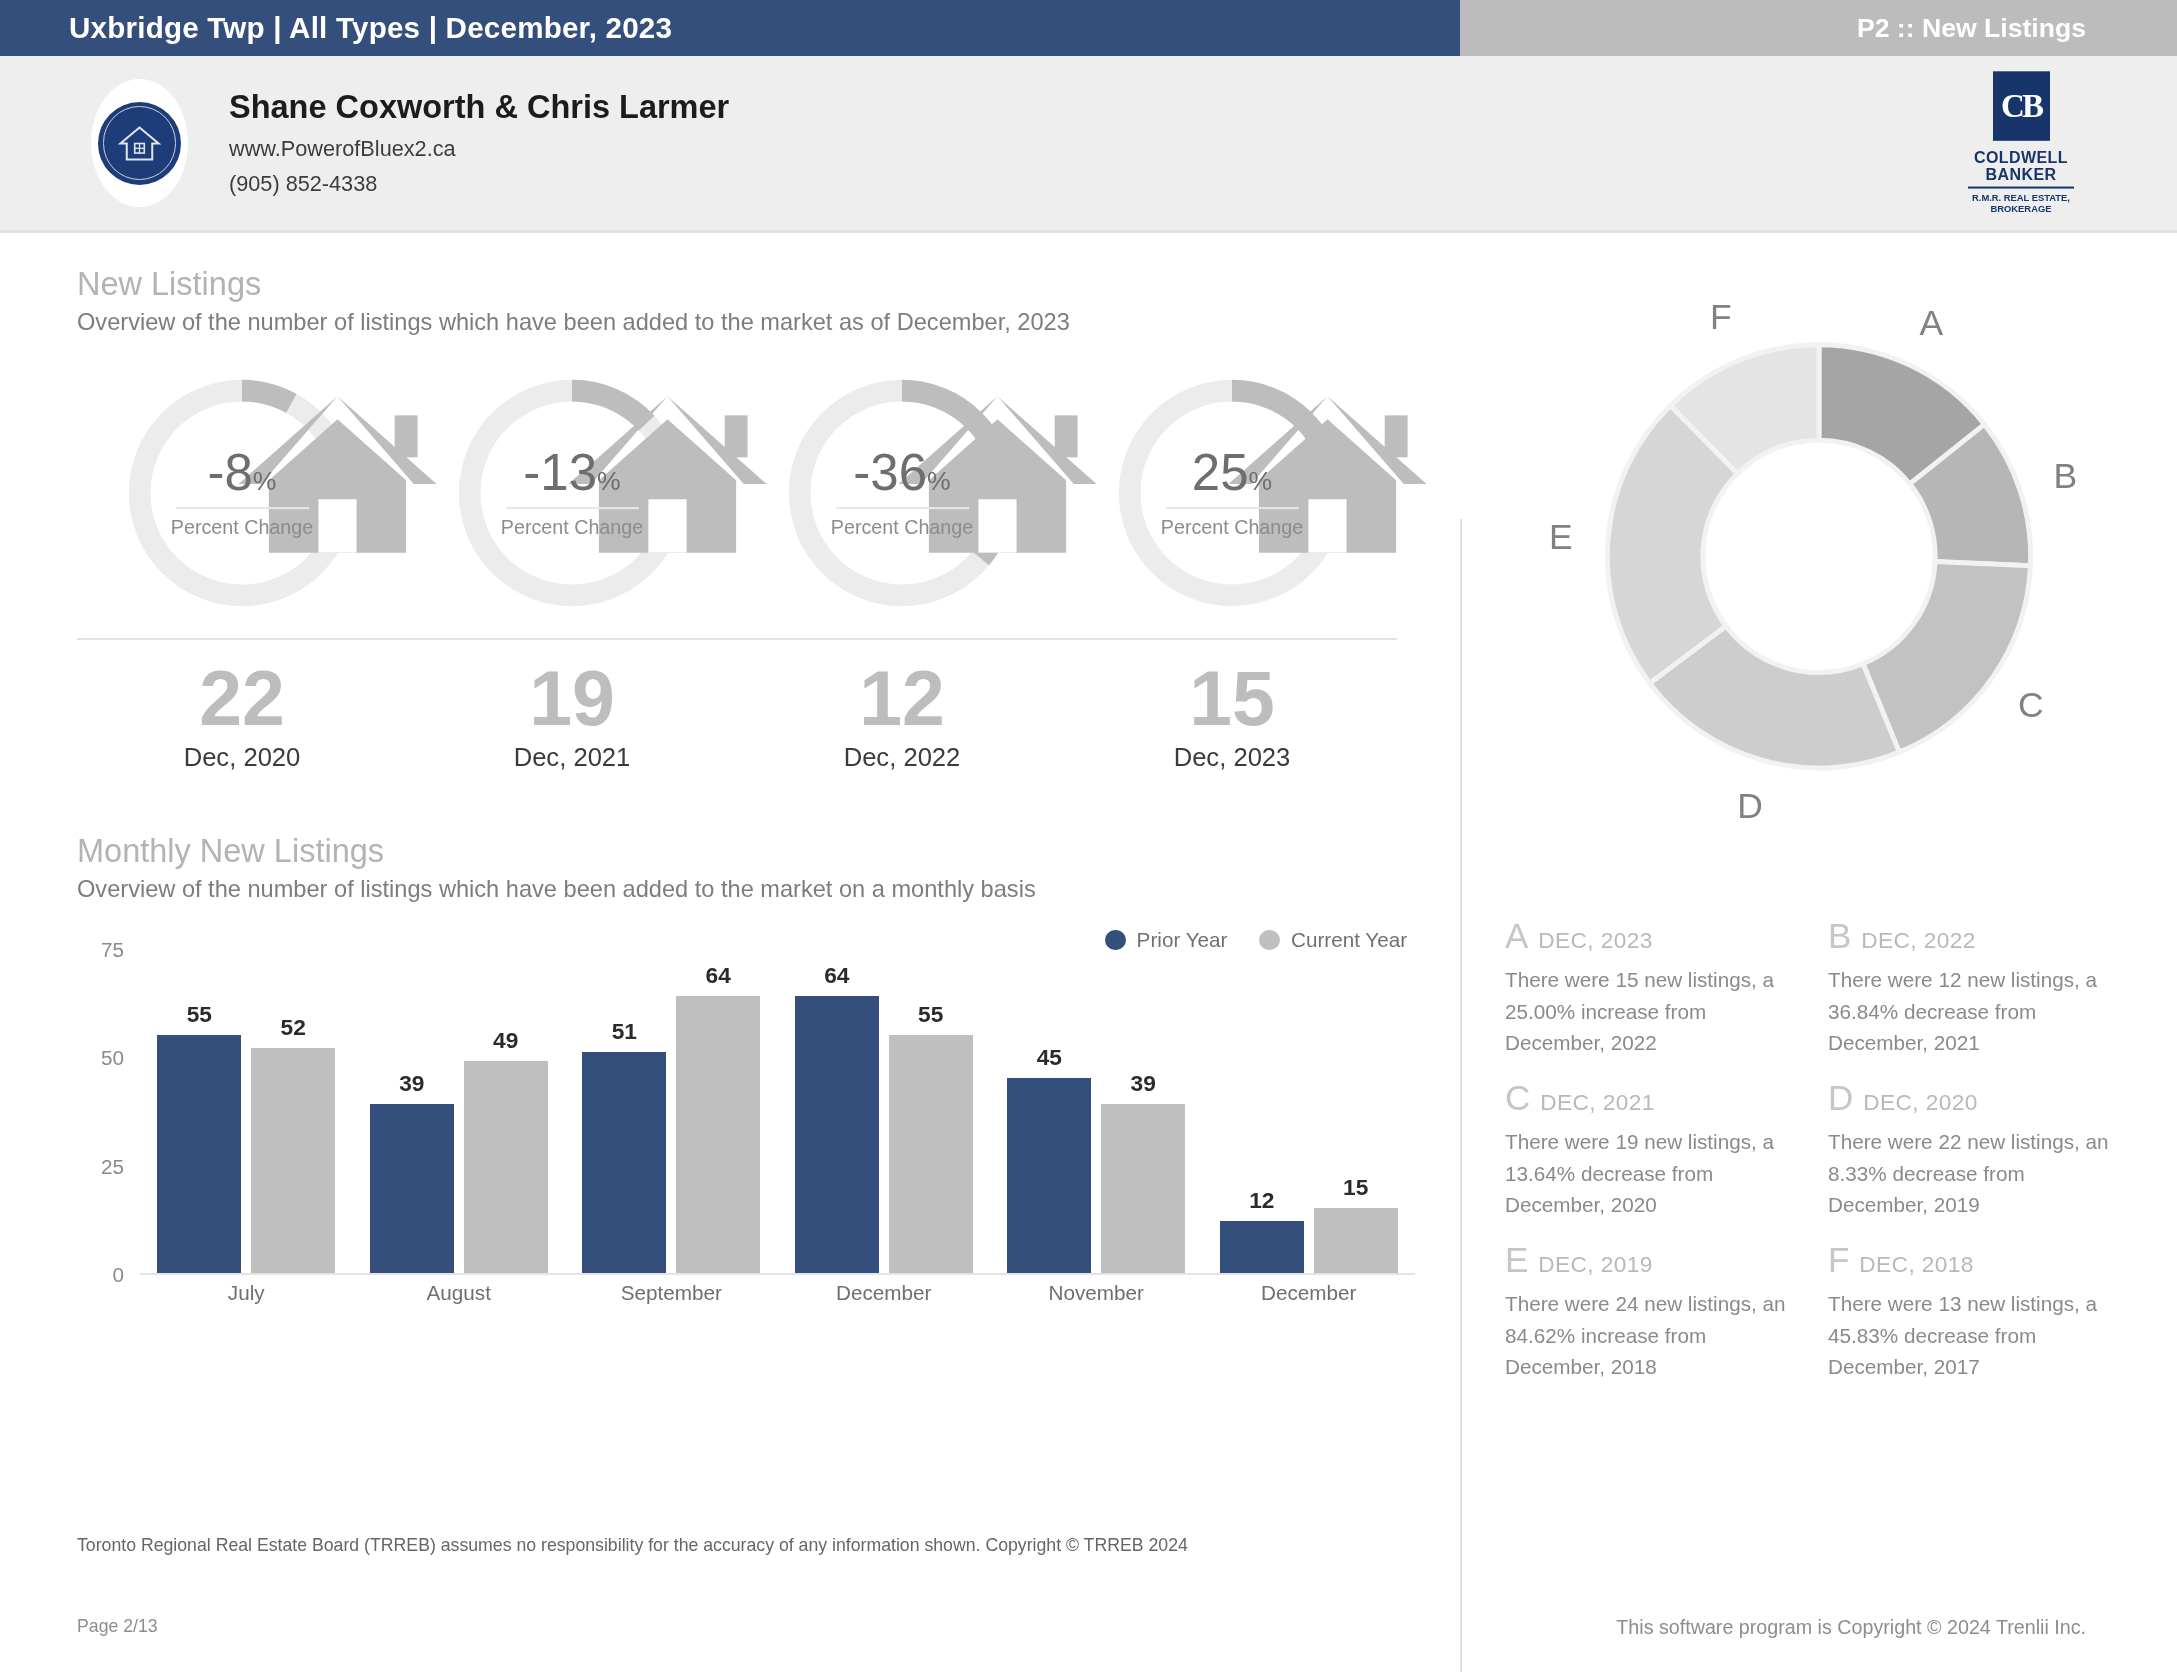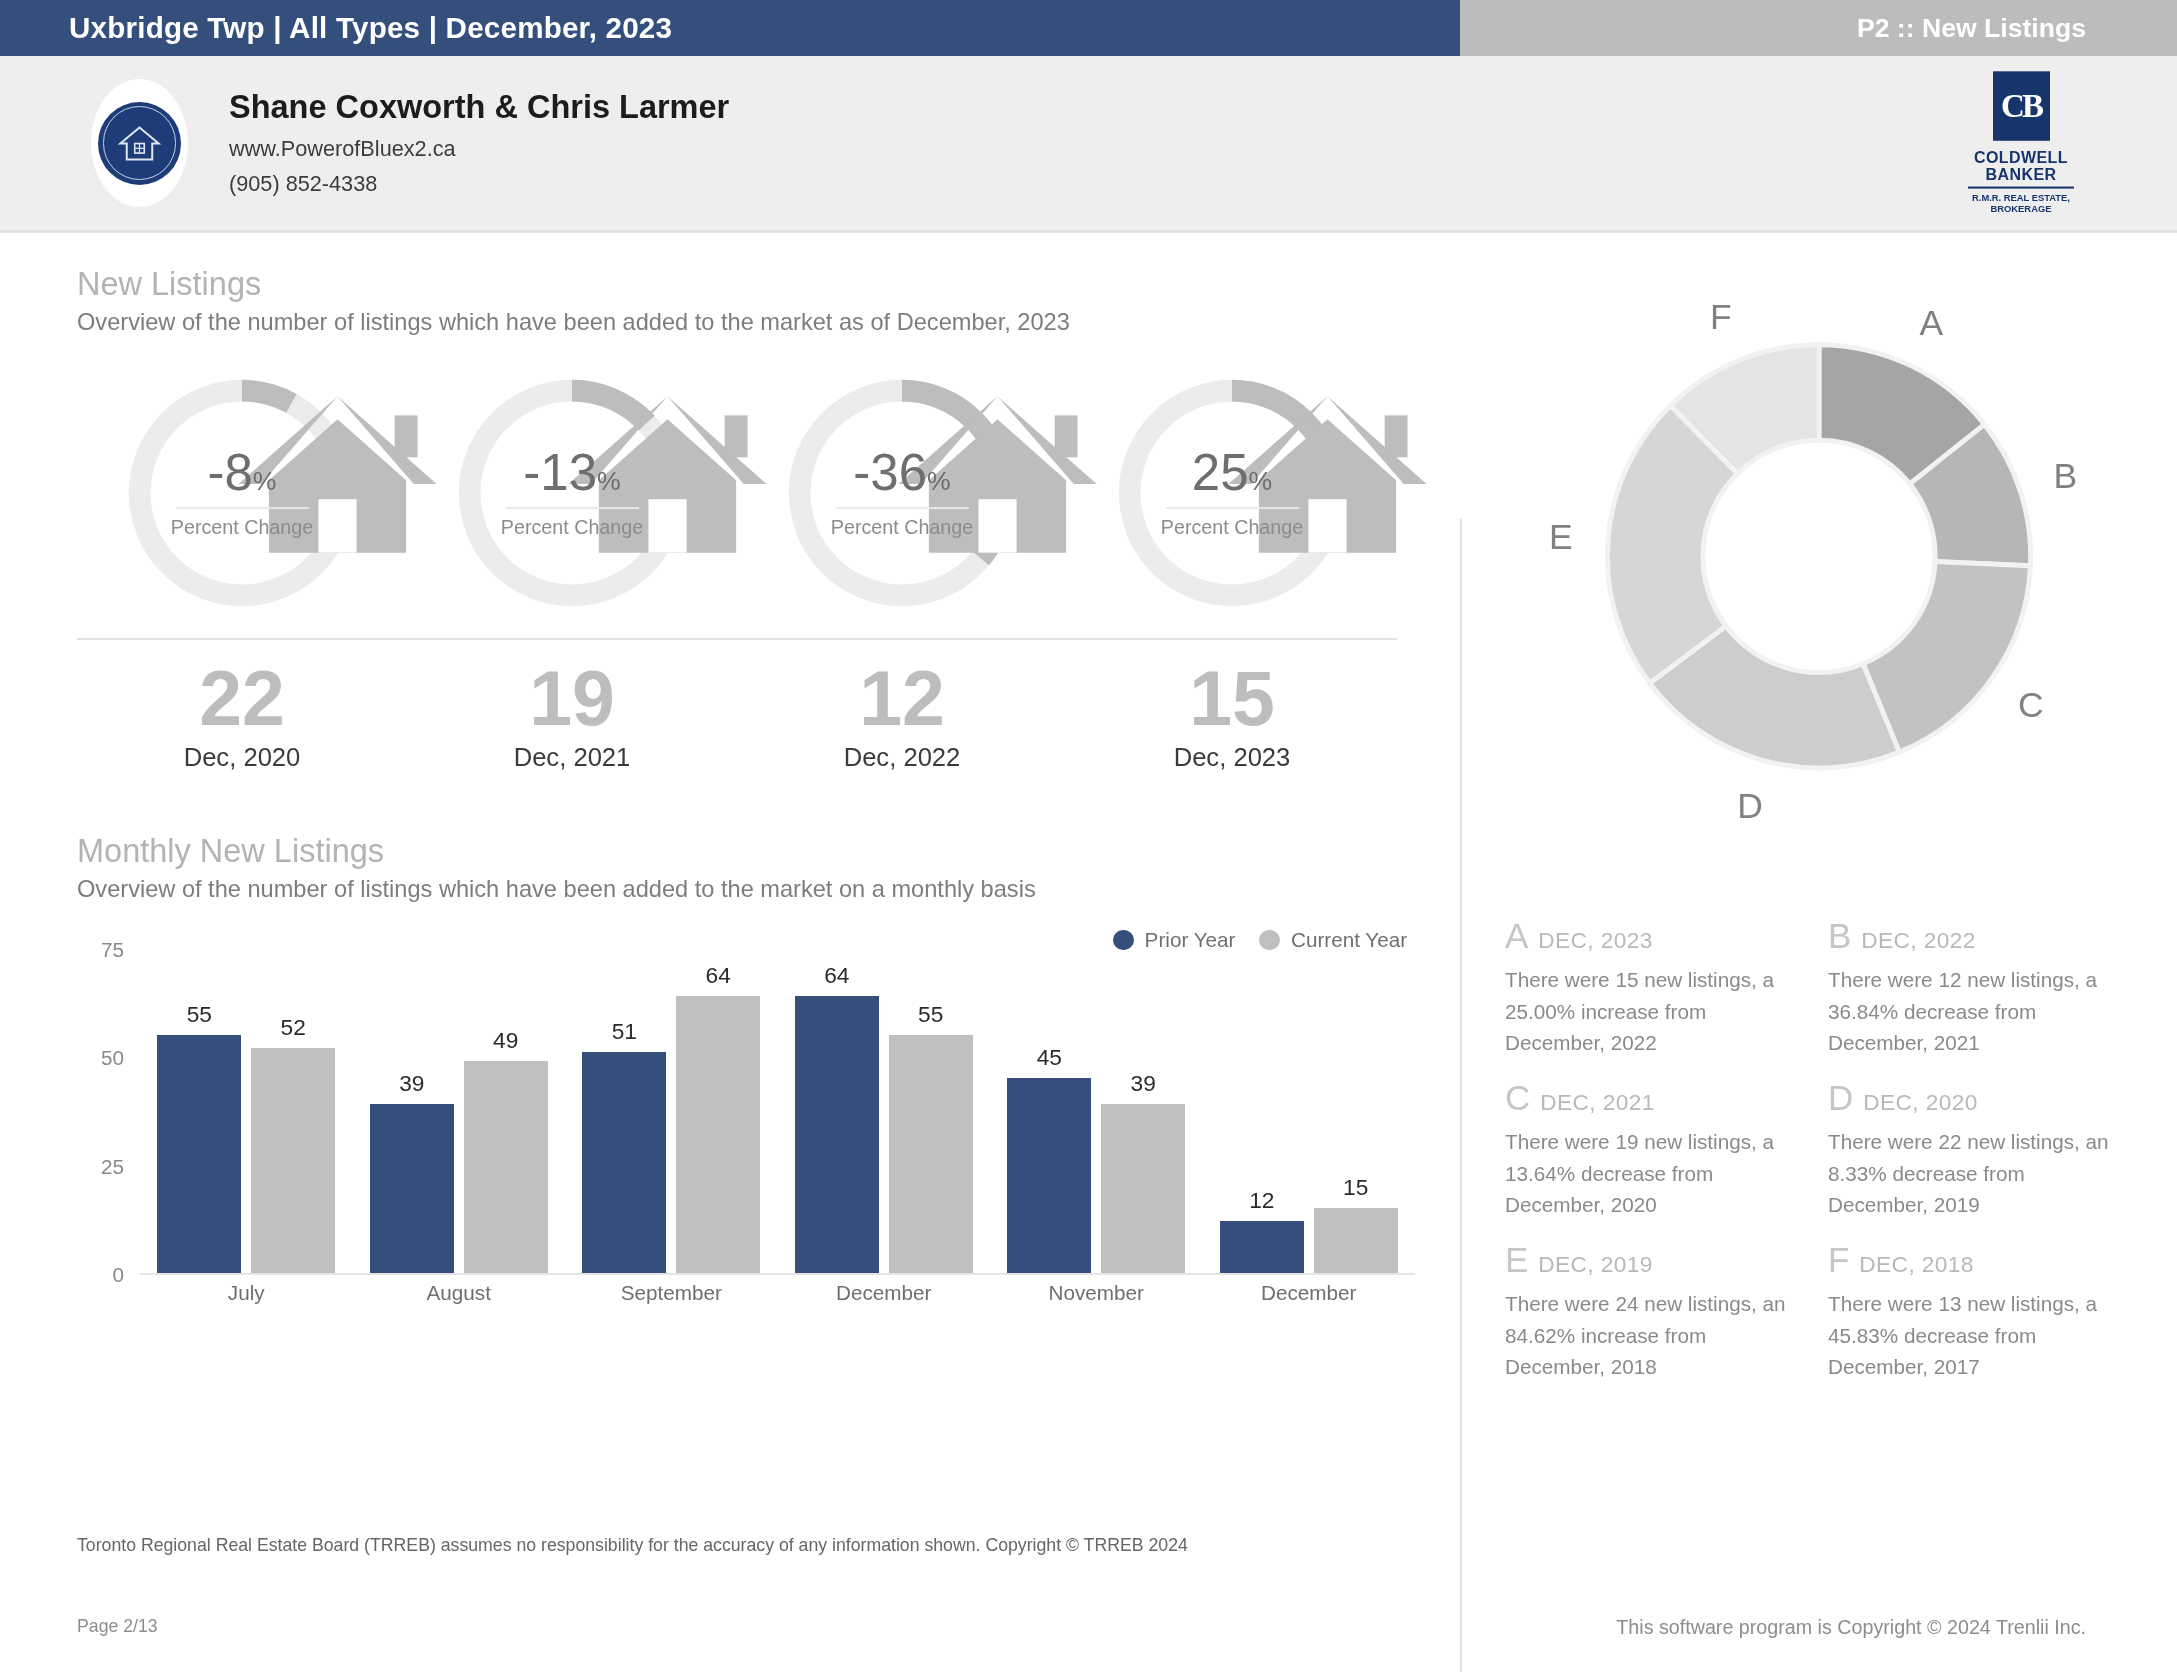--- a/index.html
+++ b/index.html
@@ -103,34 +103,34 @@
 
   
   .years { display: flex; width: 1320px; margin-top: 17.7px; }
   .year-cell { width: 330px; text-align: center; }
   .year-num { font-size: 77px; color: #bdbdbd; font-weight: bold; line-height: 1.05; }
   .year-lbl { font-size: 25.6px; color: #3b3b3b; margin-top: 3.9px; }
 
   
   .chart-head { margin-top: 61px; }
   .chart-wrap { position: relative; width: 1338px; height: 384px; margin-top: 47px; }
-  .legend { position: absolute; right: 7.9px; top: -21.7px; display: flex; gap: 24px; align-items: center; }
+  .legend { position: absolute; right: 7.9px; top: -21.7px; display: flex; gap: 32px; align-items: center; }
   .legend-item { display: flex; align-items: center; gap: 10.8px; }
   .legend-dot { width: 20.7px; height: 20.7px; border-radius: 50%; }
   .legend-txt { font-size: 20.7px; color: #707070; }
 
   .yaxis { position: absolute; left: 0; top: 0; width: 55px; height: 325px; }
   .ytick { position: absolute; right: 7.9px; font-size: 20.7px; color: #8a8a8a; transform: translateY(-50%); }
   .plot {
     position: absolute; left: 63px; right: 0; top: 0; height: 325px;
     display: flex; align-items: flex-end; border-bottom: 2px solid #e4e4e4;
   }
   .group { flex: 1; display: flex; justify-content: center; align-items: flex-end; gap: 9.9px; height: 100%; }
   .bar-holder { width: 84px; height: 100%; display: flex; flex-direction: column; justify-content: flex-end; align-items: center; }
-  .bar-val { font-size: 22.7px; color: #2b2b2b; margin-bottom: 6.9px; }
+  .bar-val { font-size: 22.7px; color: #2b2b2b; margin-bottom: 6.9px; font-weight: bold; }
   .bar { width: 84px; }
   .bar.prior   { background: #344f7c; }
   .bar.current { background: #bfbfbf; }
   .xaxis { position: absolute; left: 63px; right: 0; top: 331px; display: flex; }
   .xlbl { flex: 1; text-align: center; font-size: 20.7px; color: #6f6f6f; }
 
   
   .footer { position: absolute; left: 0; right: 0; bottom: 0; height: 138px; }
   .disclaimer { position: absolute; left: 77px; top: 0; font-size: 17.7px; color: #666; }
   .page-no { position: absolute; left: 77px; top: 81px; font-size: 17.7px; color: #8d8d8d; }

